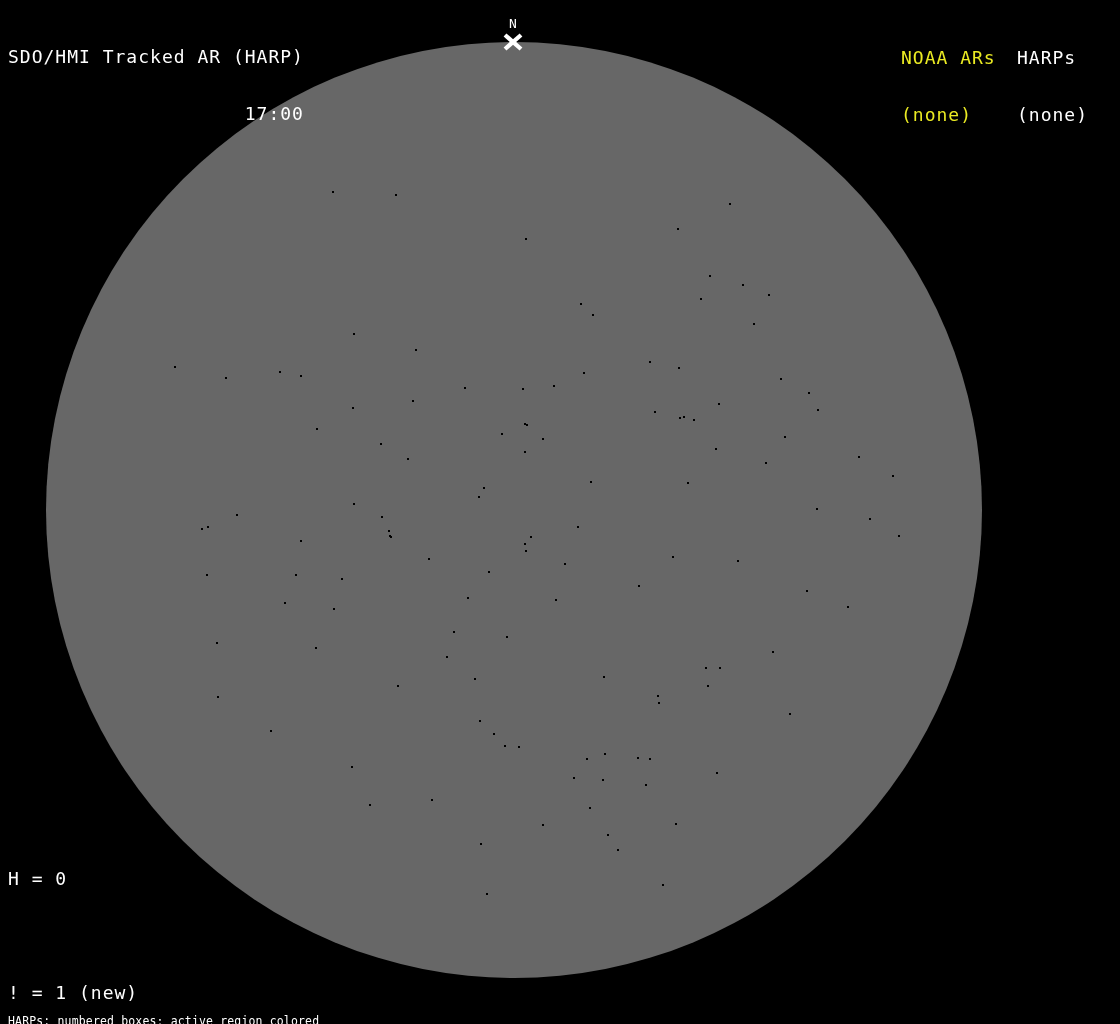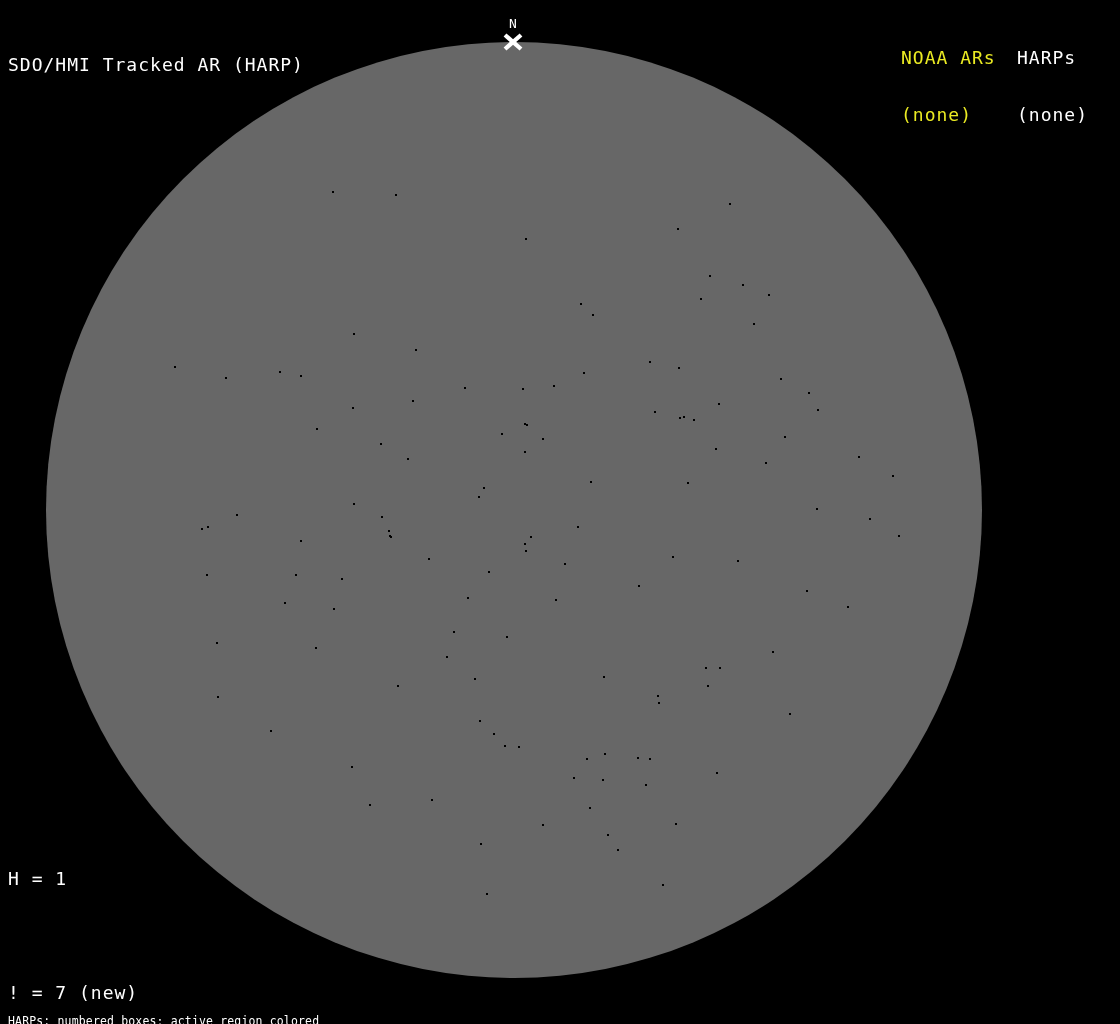--- a/index.html
+++ b/index.html
@@ -30,21 +30,21 @@
     width: 2px;
     height: 2px;
     background: var(--speckle);
   }
   .big-text {
     font-size: 18px;
     line-height: 19px;
     letter-spacing: 1px;
     white-space: pre;
   }
-  .title-block { position: absolute; left: 8px; top: 17px; text-align: right; }
+  .title-block { position: absolute; left: 8px; top: 9px; text-align: right; }
   .noaa-block  { position: absolute; left: 901px; top: 10px; color: var(--noaa); text-align: left; }
   .harps-block { position: absolute; left: 1017px; top: 10px; color: var(--text); text-align: left; }
   .legend-block { position: absolute; left: 8px; top: 831px; }
   .legend-gap { height: 19px; }
   .footnotes {
     position: absolute; left: 8px; top: 991px;
     font-size: 11.5px; line-height: 12px; letter-spacing: 0.15px; white-space: pre;
   }
   .north {
     position: absolute;
@@ -70,35 +70,36 @@
   <div class="north" style="left: 502px; top: 17px;">
     <span class="north-label">N</span>
     <svg class="north-cross" width="22" height="18" viewBox="0 0 22 18">
       <line x1="3" y1="2" x2="19" y2="16" stroke="#ffffff" stroke-width="4.2"></line>
       <line x1="19" y1="2" x2="3" y2="16" stroke="#ffffff" stroke-width="4.2"></line>
     </svg>
   </div>
 
   <div class="title-block big-text">
     <div>SDO/HMI Tracked AR (HARP)</div>
+    <div>17:00</div>
   </div>
 
   <div class="noaa-block big-text">
     <div>NOAA ARs</div>
     <div>(none)</div>
   </div>
   <div class="harps-block big-text">
     <div>HARPs</div>
     <div>(none)</div>
   </div>
 
   <div class="legend-block big-text">
-    <div>H = 1</div>
+    <div>H = 0</div>
     <div class="legend-gap"></div>
-    <div>! = 7 (new)</div>
+    <div>! = 1 (new)</div>
     
     
     
     
     
   </div>
 
   <div class="footnotes">
     <div>HARPs: numbered boxes; active region colored</div>
     

